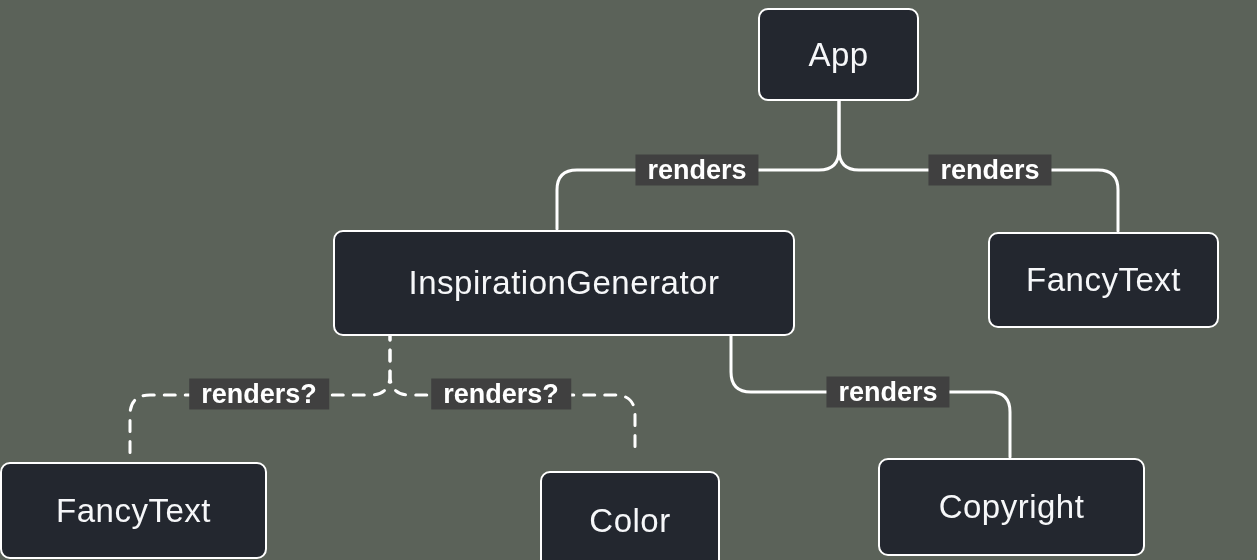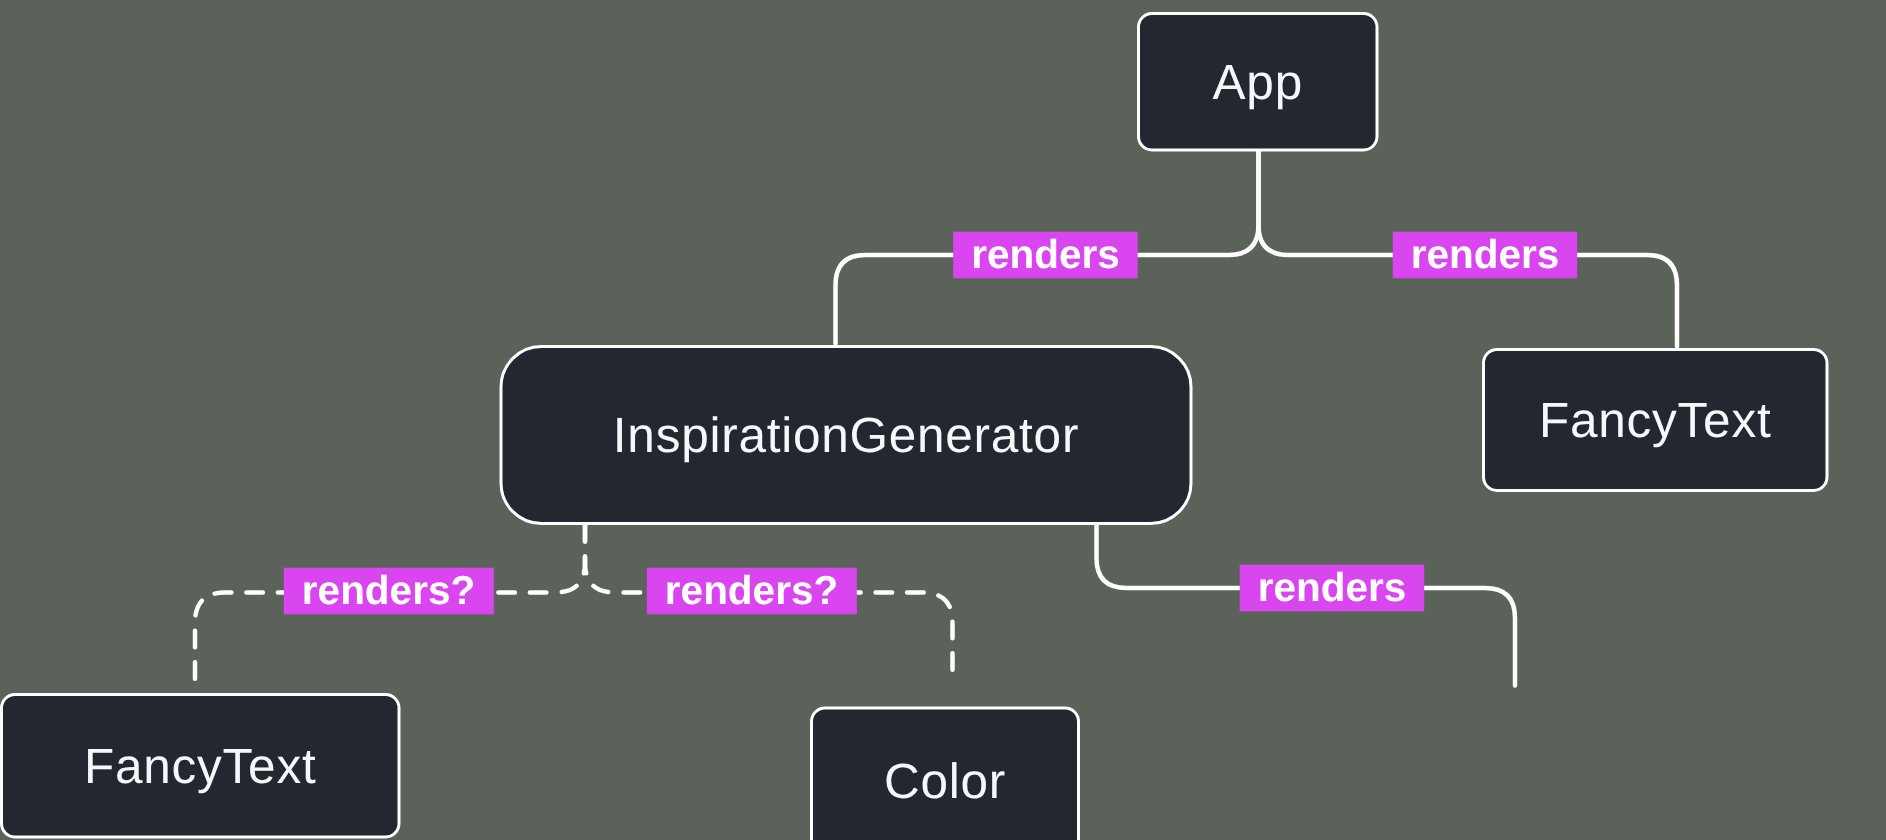--- a/index.html
+++ b/index.html
@@ -41,29 +41,29 @@
     color: #f6f7f9;
     display: flex;
     align-items: center;
     justify-content: center;
     font-size: 33px;
     letter-spacing: 0.5px;
     box-sizing: border-box;
     text-align: right;
   }
   .node-app        { left: 758px; top: 8px;   width: 161px; height: 93px; }
-  .node-ig         { left: 333px; top: 230px; width: 462px; height: 120px; border-radius: 28px; }
+  .node-ig         { left: 333px; top: 230px; width: 462px; height: 106px; }
   .node-fancy-top  { left: 988px; top: 232px; width: 231px; height: 96px; }
   .node-fancy-bot  { left: 0px;   top: 462px; width: 267px; height: 97px; }
   .node-color      { left: 540px; top: 455px; width: 180px; height: 100px; margin-top: 16px; }
   .node-copyright  { left: 878px; top: 458px; width: 267px; height: 98px; }
   .edge-label {
     position: absolute;
     transform: translate(-50%, -50%);
-    background: #d946ef;
+    background: #404040;
     color: #ffffff;
     font-size: 27px;
     font-weight: bold;
     padding: 0 12px;
     white-space: nowrap;
   }
   .lbl-renders-left   { left: 697px;  top: 170px; }
   .lbl-renders-right  { left: 990px;  top: 170px; }
   .lbl-rendersq-left  { left: 259px;  top: 394px; }
   .lbl-rendersq-right { left: 501px;  top: 394px; }
@@ -106,14 +106,17 @@
   </div>
 
   <div class="node node-fancy-bot">
     <span>FancyText</span>
   </div>
 
   <div class="node node-color">
     <span>Color</span>
   </div>
 
+  <div class="node node-copyright">
+    <span>Copyright</span>
+  </div>
 
 </div>
 
 </body></html>

